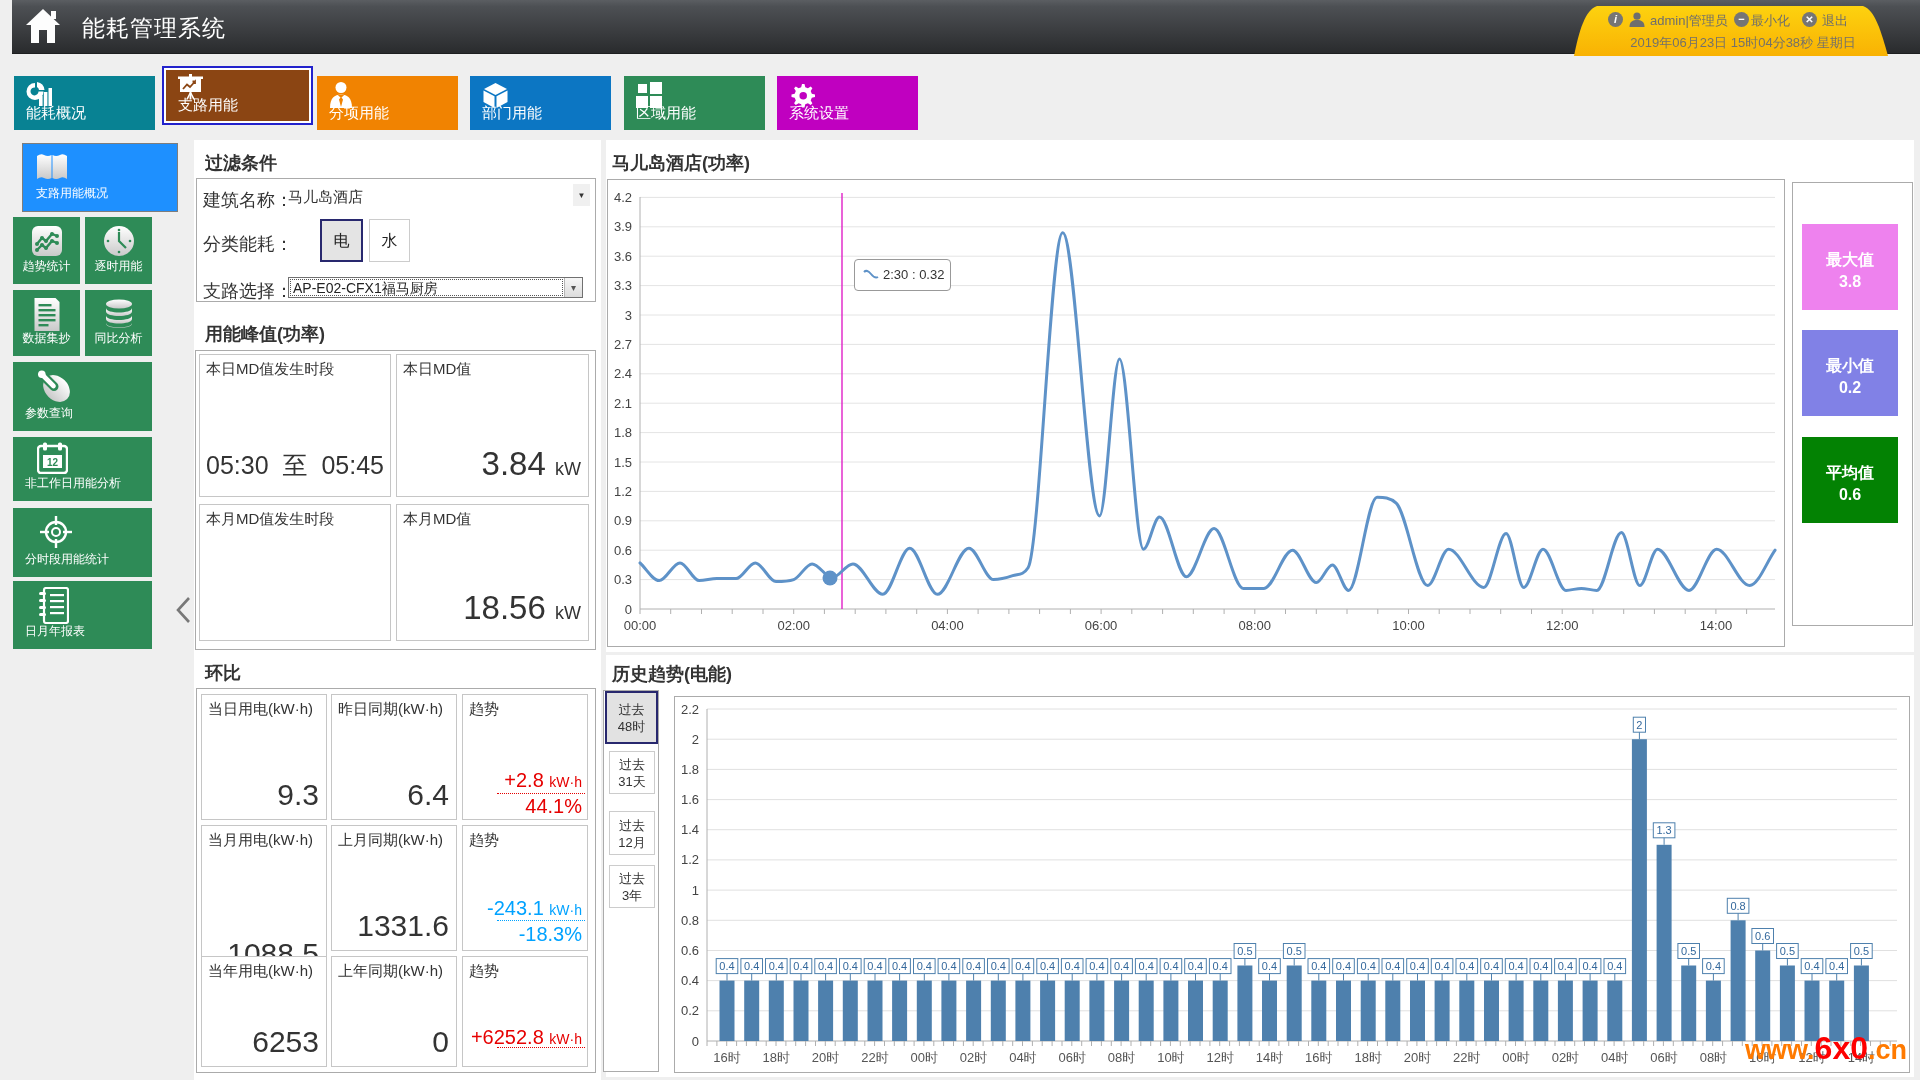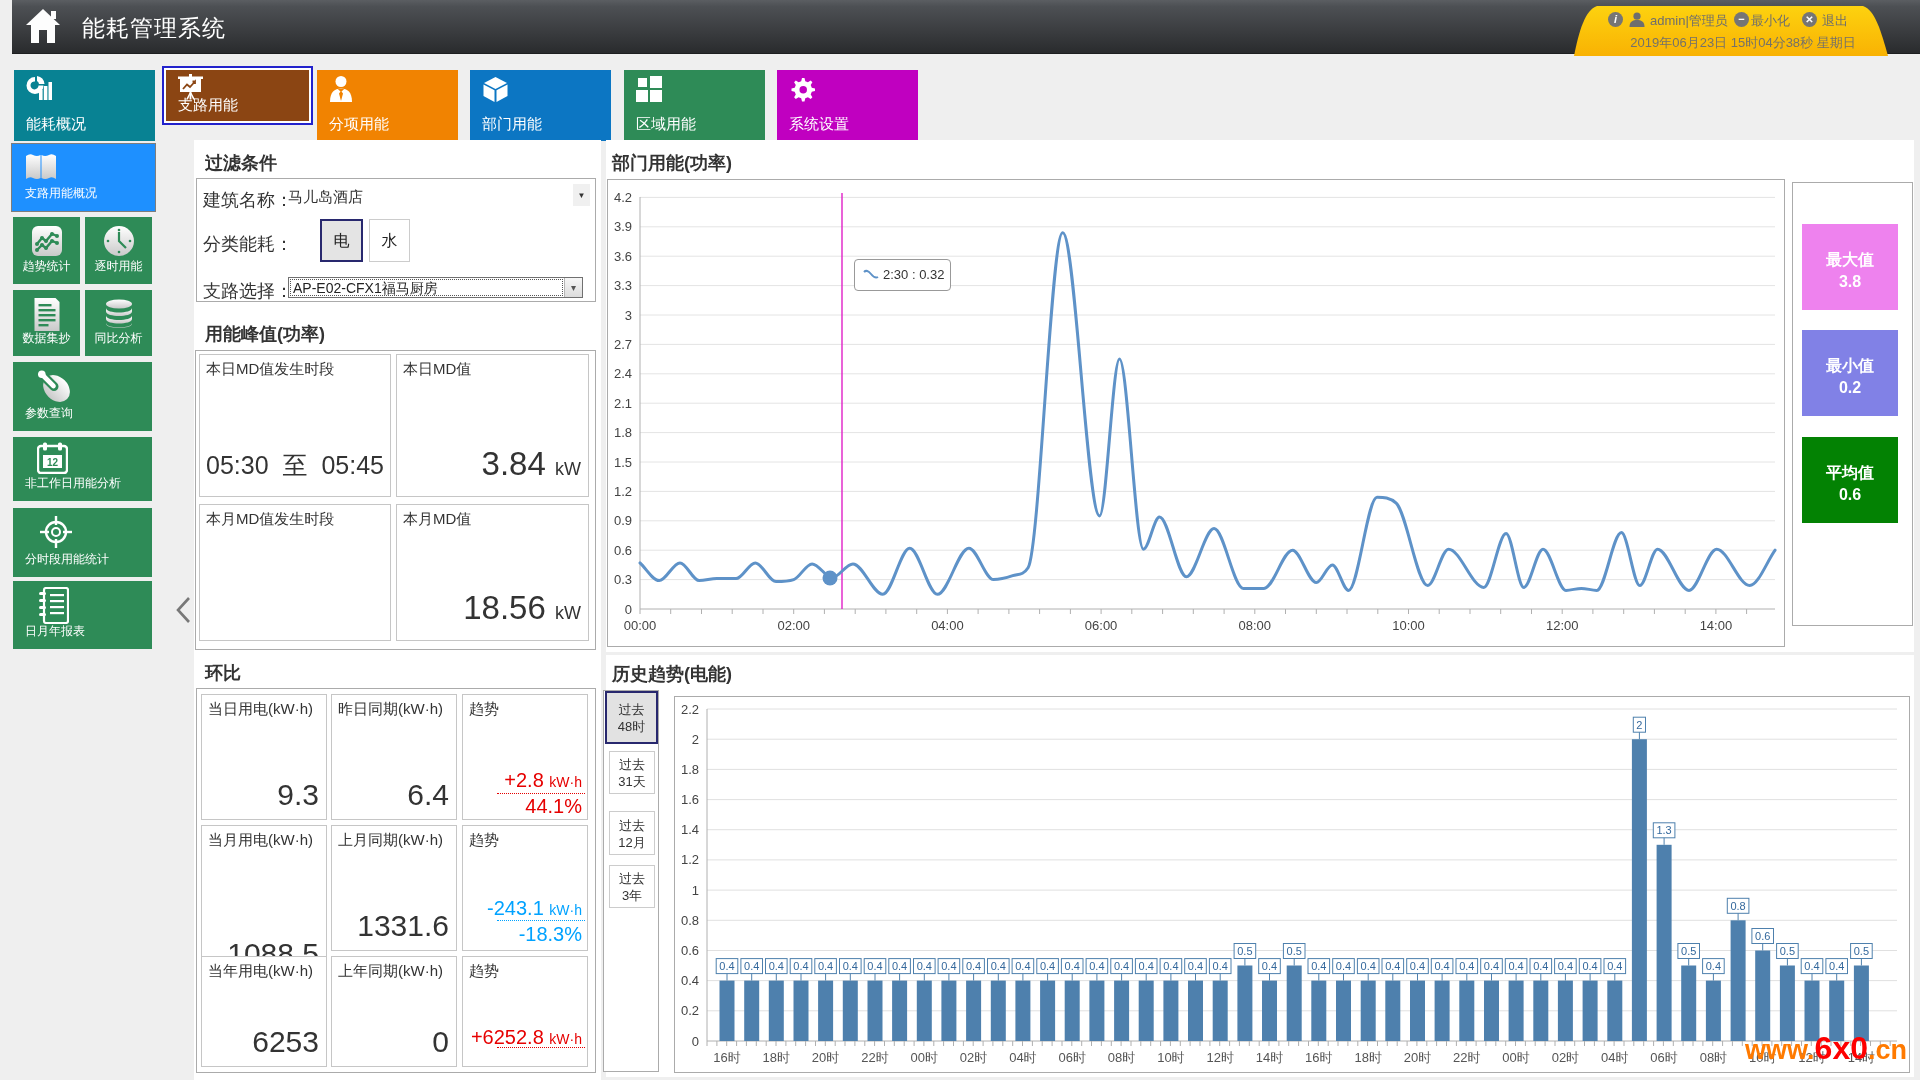--- a/index.html
+++ b/index.html
@@ -12,34 +12,34 @@
   border-bottom:1px solid #1d1f20;margin-left:12px; }
 #htitle { position:absolute; left:70px; top:13px; font-size:23px; color:#fff; letter-spacing:1px; }
 #homebtn { position:absolute; left:12px; top:6px; width:38px; height:40px; }
 #ribbon { position:absolute; left:1558px; top:0; width:344px; height:56px; }
 #ribbon .ritem { position:absolute; top:12px; color:#6e6e6e; font-size:13px; white-space:nowrap; }
 #ribbon .r2 { position:absolute; left:50px; top:34px; width:270px; text-align:center;
   color:#74716a; font-size:13px; white-space:nowrap; }
 .gicon { position:absolute; top:12px; width:15px; height:15px; border-radius:50%; background:#757575;
   color:#fff; text-align:center; font-size:11px; line-height:15px; font-weight:bold; }
 
-.tab { position:absolute; top:70px; height:71px; width:141px; color:#fff;font-family:Liberation Mono, monospace; }
+.tab { position:absolute; top:76px; height:54px; width:141px; color:#fff;font-family:Liberation Mono, monospace; }
 .tab .ttxt { position:absolute; left:12px; bottom:7px; font-size:15px; }
 .tab svg { position:absolute; left:12px; top:6px; }
 #tabsel { position:absolute; left:162px; top:66px; width:151px; height:59px;
   border:2px solid #2222cc; background:#fff; }
 #tabsel .fill { position:absolute; left:2px; top:2px; width:143px; height:51px; background:#8b4513; color:#fff; }
 #tabsel .ttxt { position:absolute; left:12px; bottom:6px; font-size:15px; }
 #tabsel svg { position:absolute; left:12px; top:4px; }
 
 .stile { position:absolute; background:#2e8b57; color:#fff; }
 .stile .stxt { position:absolute; font-size:12px; bottom:9px; white-space:nowrap;margin-top:48px; }
 .stile.full .stxt { left:12px; }
 .stile.half .stxt { left:50%; transform:translateX(-50%); }
-#stile-blue { position:absolute; left:11px; top:143px; width:145px; height:69px;
+#stile-blue { position:absolute; left:22px; top:143px; width:156px; height:69px;
   background:#1e90ff; border:1px solid #7d7d7d; color:#fff; }
 #stile-blue .stxt { position:absolute; left:13px; bottom:9px; font-size:12px; }
 #collapse { position:absolute; left:175px; top:596px; }
 
 .panel { position:absolute; background:#fff; }
 .ptitle { position:absolute; font-size:18px; font-weight:bold; color:#333; }
 .bbox { position:absolute; border:1px solid #ababab; background:#fff; }
 .card { position:absolute; border:1px solid #c6c6c6; background:#fff; }
 .clab { position:absolute; left:6px; top:5px; font-size:15px; color:#333; }
 .bigv { position:absolute; right:7px; bottom:13px; font-size:33px; color:#333; }
@@ -332,21 +332,21 @@
   <div class="clab">上年同期(kW·h)</div>
     <div class="bigv" style="font-size:30px;bottom:7px">0</div>
 </div>
 <div class="card" style="left:462px;top:956px;width:126px;height:111px">
   <div class="clab">趋势</div>
   <div class="trend red" style="top:69px">+6252.8 <span class="unit">kW·h</span></div>
   <div class="dotline red" style="top:90px"></div>
 </div>
 
 <div class="panel" style="left:606px;top:140px;width:1308px;height:512px"></div>
-<div class="ptitle" style="left:612px;top:151px">部门用能(功率)</div>
+<div class="ptitle" style="left:612px;top:151px">马儿岛酒店(功率)</div>
 <div class="bbox" style="left:607px;top:179px;width:1178px;height:468px"></div>
 <svg class="abs" style="left:0;top:0" width="1920" height="1080" viewBox="0 0 1920 1080" pointer-events="none">
 <line x1="640" y1="609.0" x2="1775" y2="609.0" stroke="#b0b0b0" stroke-width="1"></line>
 <text x="632" y="613.5" text-anchor="end" font-size="13" fill="#444">0</text>
 <line x1="640" y1="579.6" x2="1775" y2="579.6" stroke="#e4e4e4" stroke-width="1"></line>
 <text x="632" y="584.1" text-anchor="end" font-size="13" fill="#444">0.3</text>
 <line x1="640" y1="550.2" x2="1775" y2="550.2" stroke="#e4e4e4" stroke-width="1"></line>
 <text x="632" y="554.7" text-anchor="end" font-size="13" fill="#444">0.6</text>
 <line x1="640" y1="520.8" x2="1775" y2="520.8" stroke="#e4e4e4" stroke-width="1"></line>
 <text x="632" y="525.3" text-anchor="end" font-size="13" fill="#444">0.9</text>

